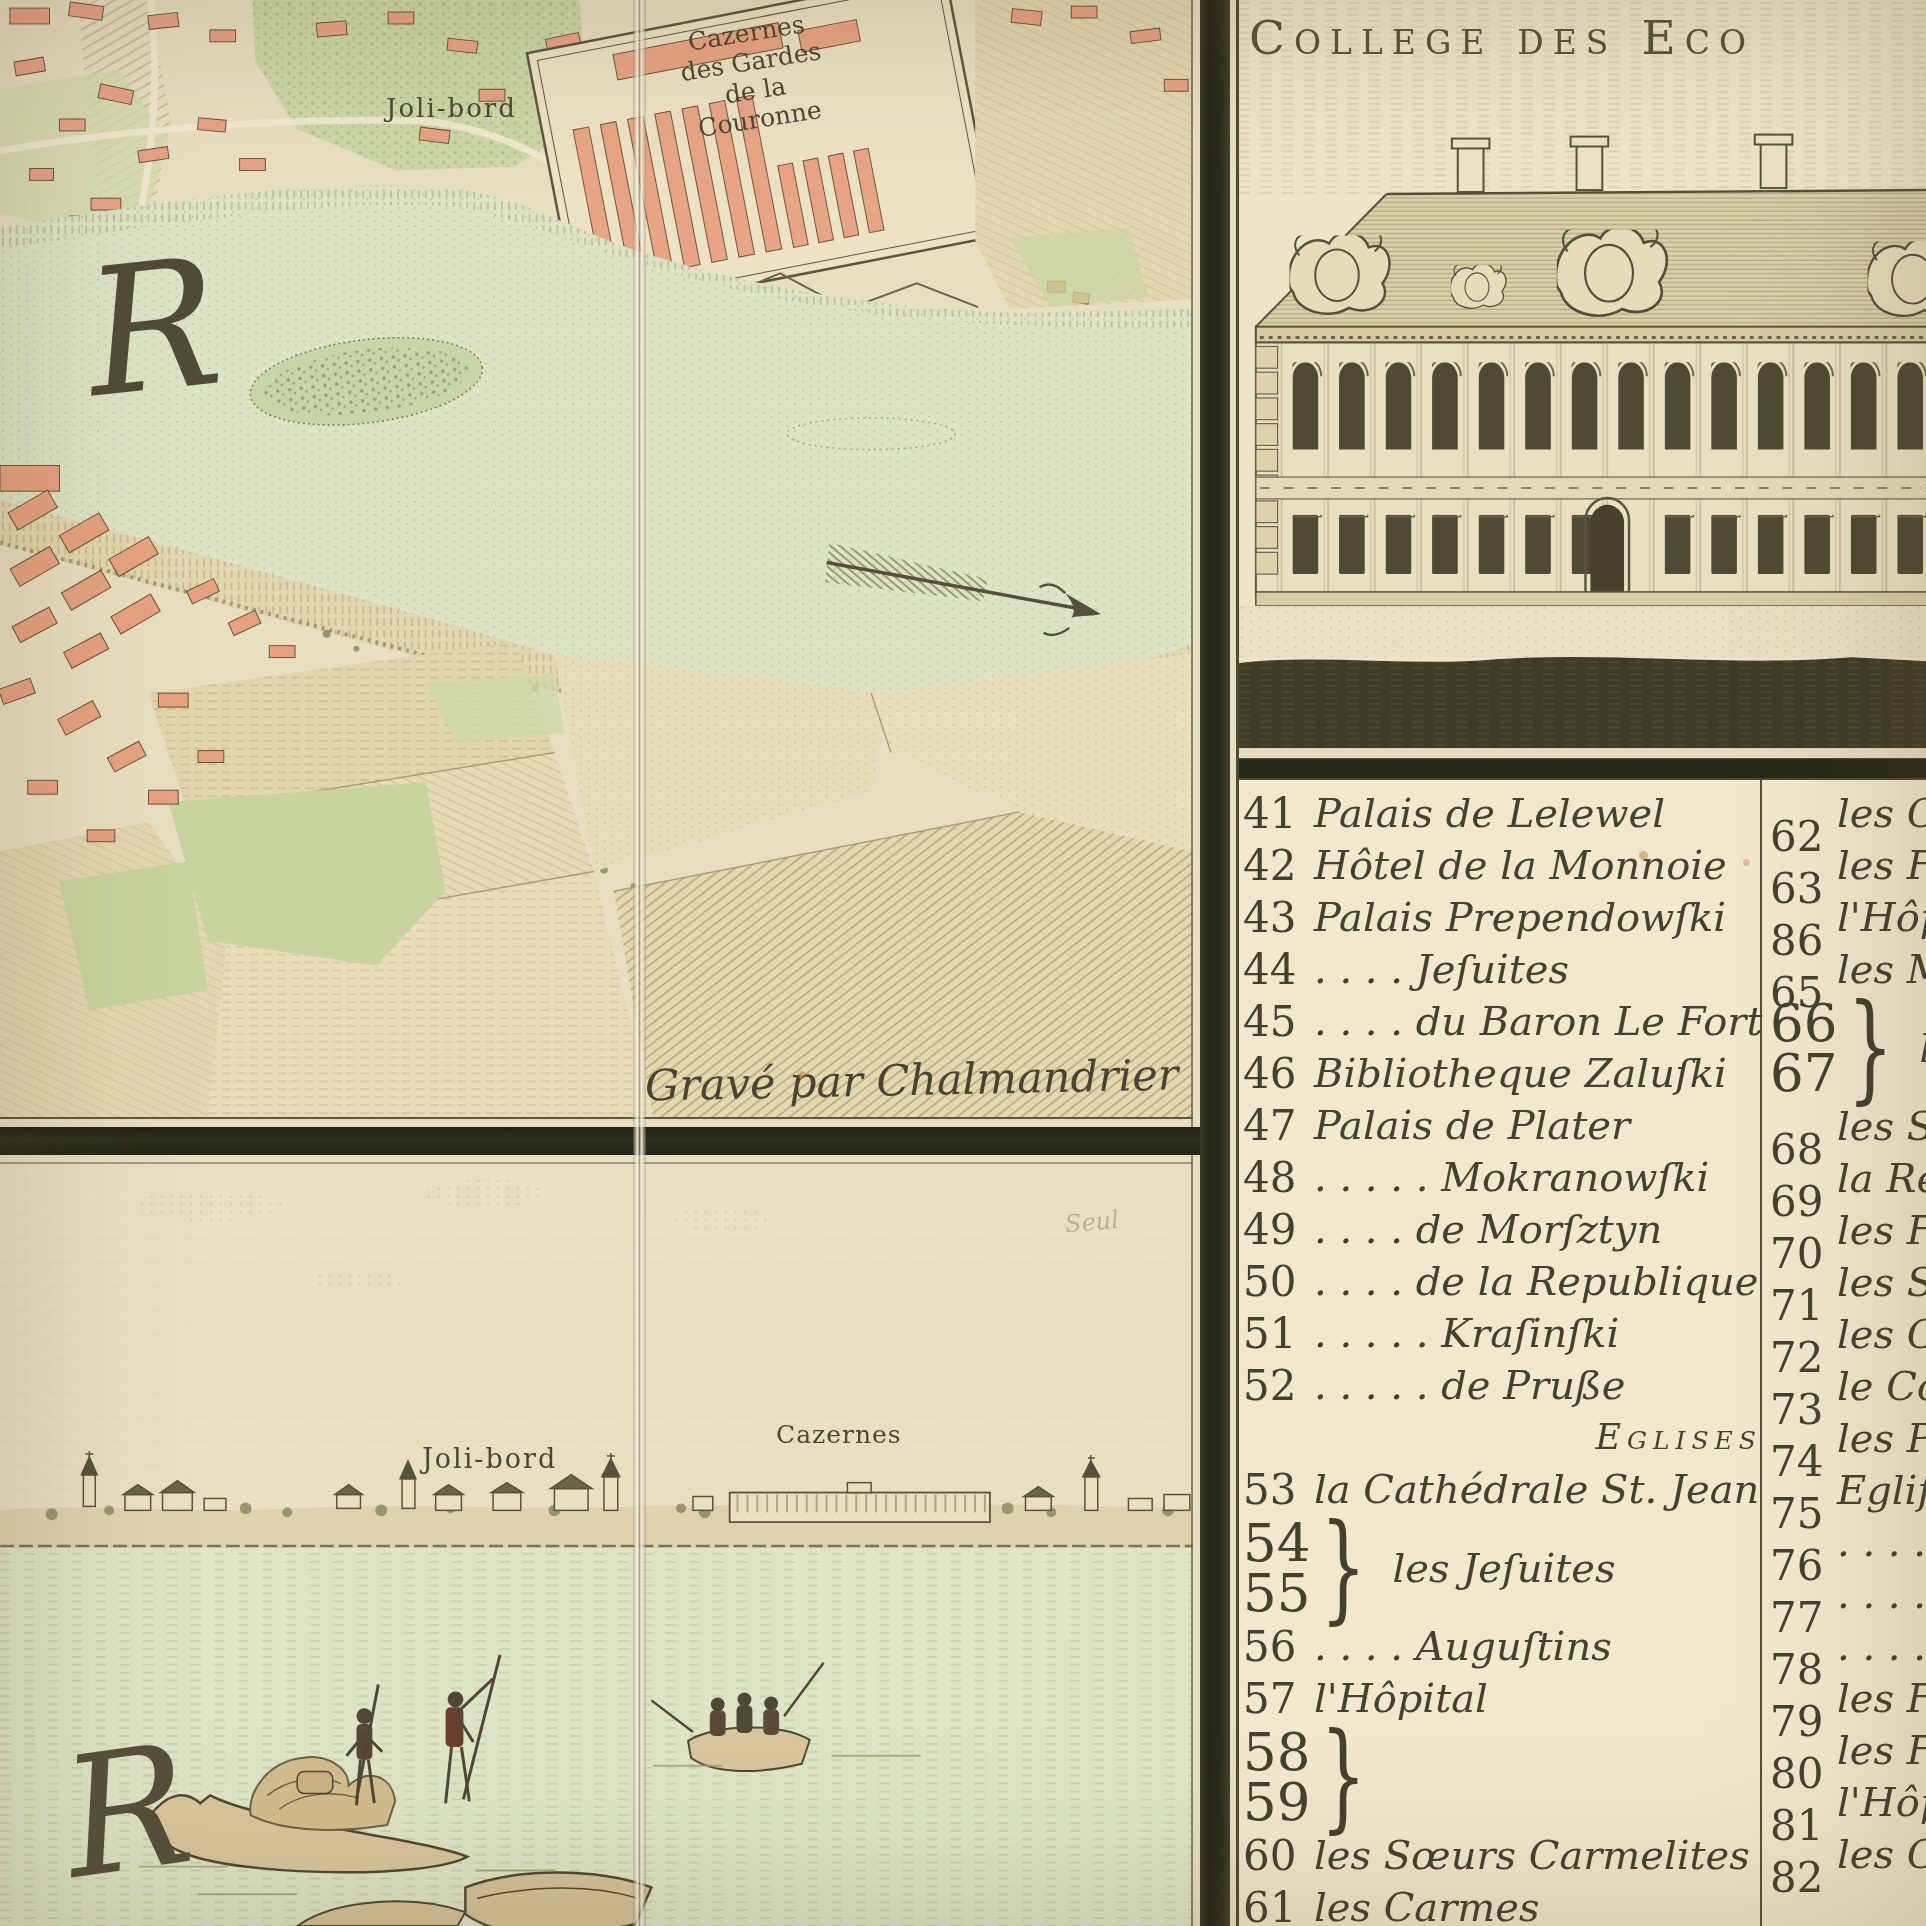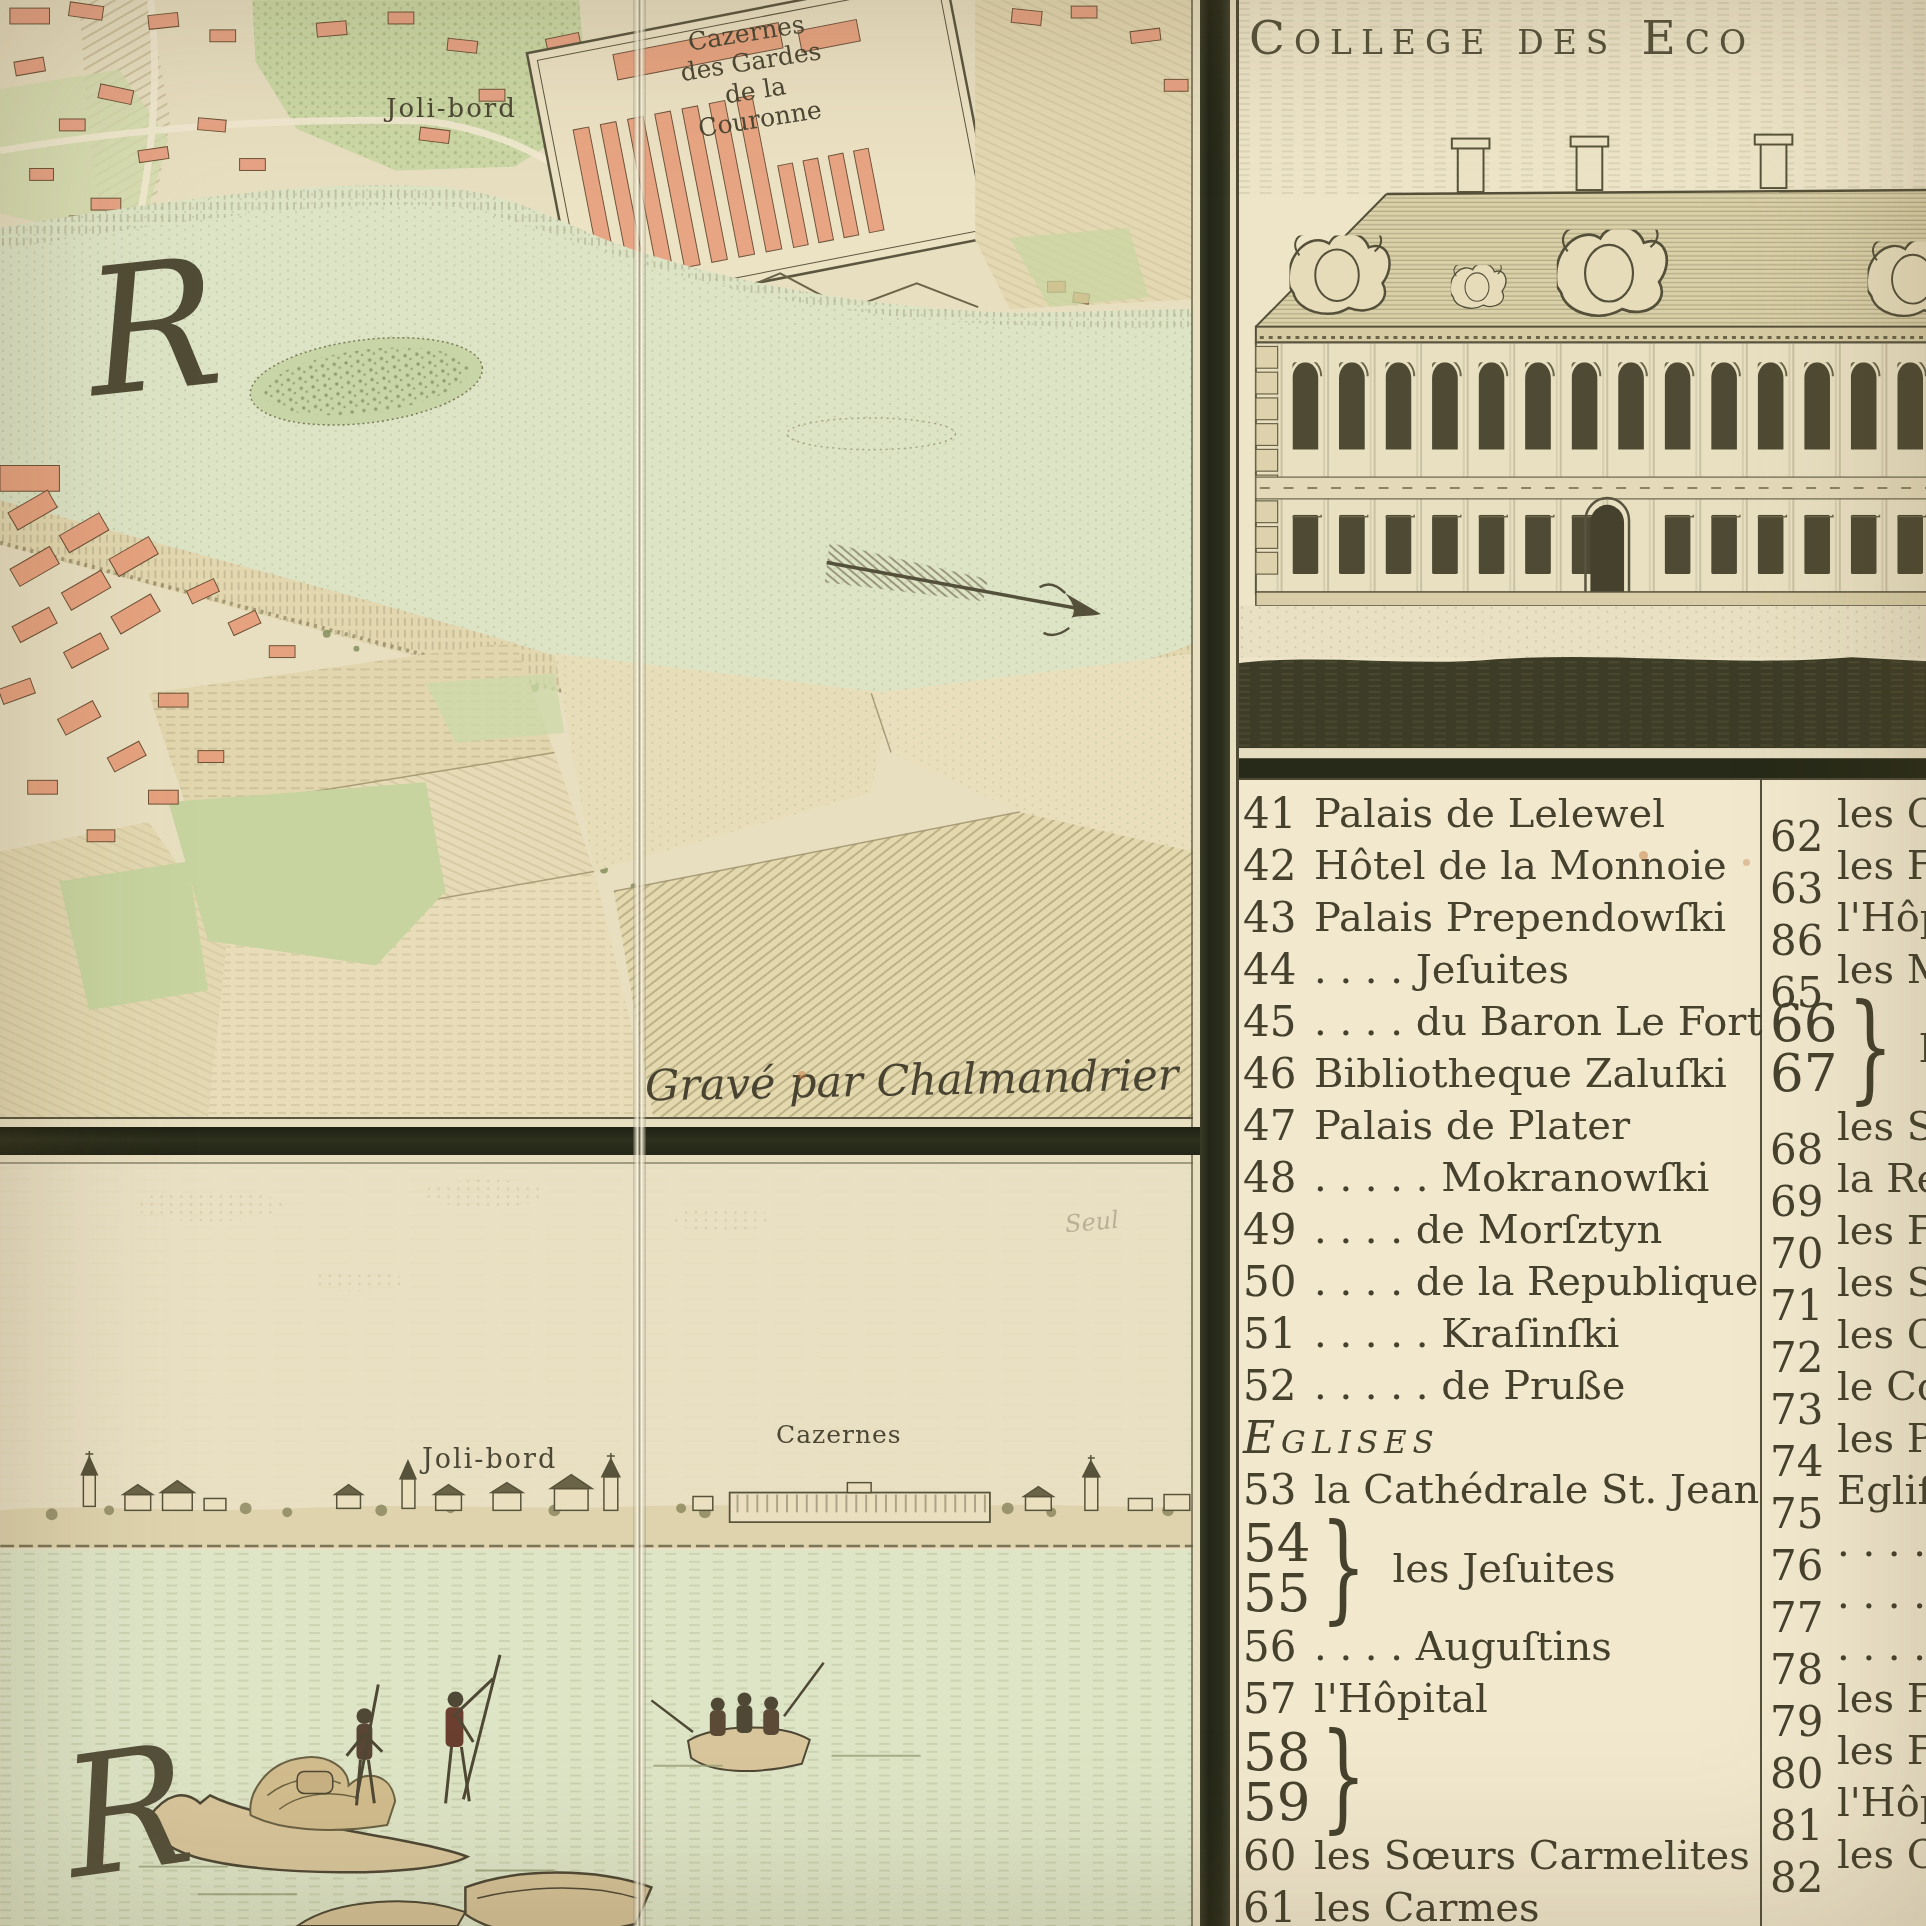--- a/index.html
+++ b/index.html
@@ -32,25 +32,25 @@
   #hline-pano{left:0;top:1162px;width:1193px;height:2px;background:rgba(90,85,60,.5);z-index:5;}
   #legend-topline{left:1238px;top:778px;width:689px;height:2px;background:#4f4a35;z-index:6;}
   #legend-divider{left:1760px;top:780px;width:2px;height:1146px;background:#55503c;z-index:6;}
   
   #legend-bg{left:1239px;top:780px;width:688px;height:1146px;background:#f1e8ce;z-index:1;}
   #col1{position:absolute;left:1243px;top:787px;width:519px;z-index:10;}
   #col2{position:absolute;left:1770px;top:787px;width:218px;z-index:10;}
   .lrow{display:flex;align-items:center;height:52px;font-size:40px;color:#46412d;gap:8px;}
   .lrow .ln{flex:0 0 auto;width:63px;font-size:42px;}
   #col2 .lrow .ln{width:59px;margin-top:47px;}
-  .lt{white-space:nowrap;}
+  .lt{white-space:nowrap;font-style:italic;}
   .lrow-brace{height:105px;}
   .lnstack{display:flex;flex-direction:column;width:63px;font-size:53px;line-height:50px;}
   .lbrace{font-size:117px;font-weight:200;line-height:99px;margin:0 4px 0 -8px;transform:scaleX(.62);color:#46412d;}
-  .lrow-heading{justify-content:flex-start;font-style:italic;font-variant:small-caps;letter-spacing:6px;font-size:44px;}
+  .lrow-heading{justify-content:flex-end;font-style:italic;font-variant:small-caps;letter-spacing:6px;font-size:35px;}
   
   #fold{left:633px;top:0;width:13px;height:1927px;z-index:20;pointer-events:none;
     background:linear-gradient(90deg,rgba(115,105,75,.30),rgba(250,245,226,.92) 35%,rgba(138,129,100,.65) 50%,rgba(250,245,226,.92) 64%,rgba(115,105,75,.32));}
   
   #vignette{position:absolute;inset:0;box-shadow:inset 0 0 188px rgba(92,72,40,.28);z-index:40;pointer-events:none;}
   .stain{position:absolute;border-radius:50%;z-index:30;pointer-events:none;}
 </style>
 </head>
 <body>
 

